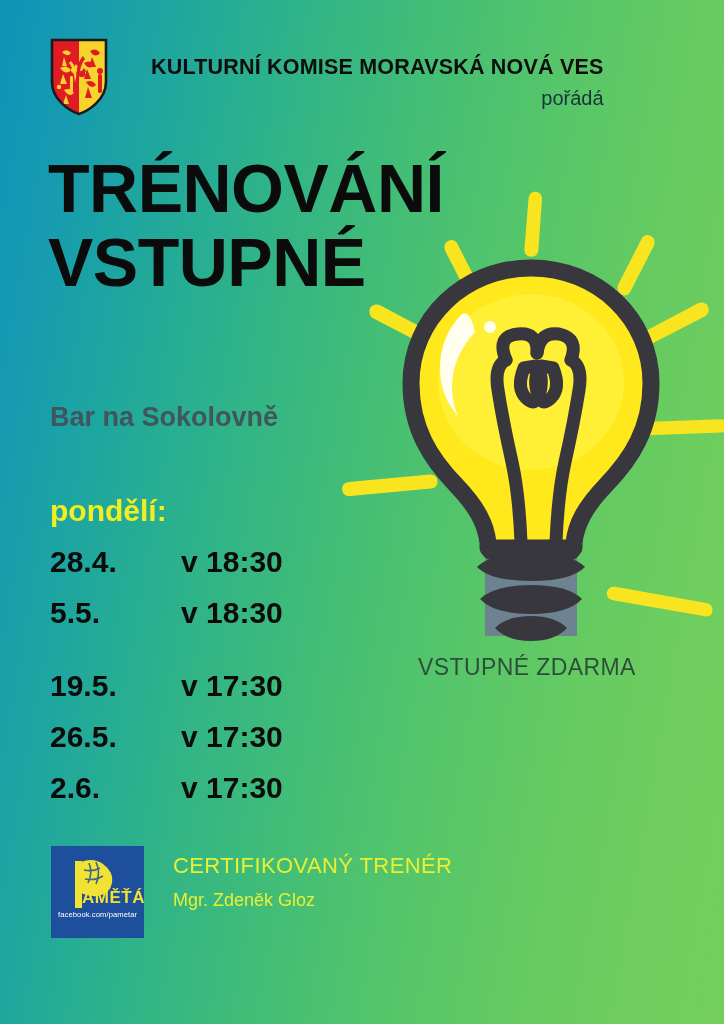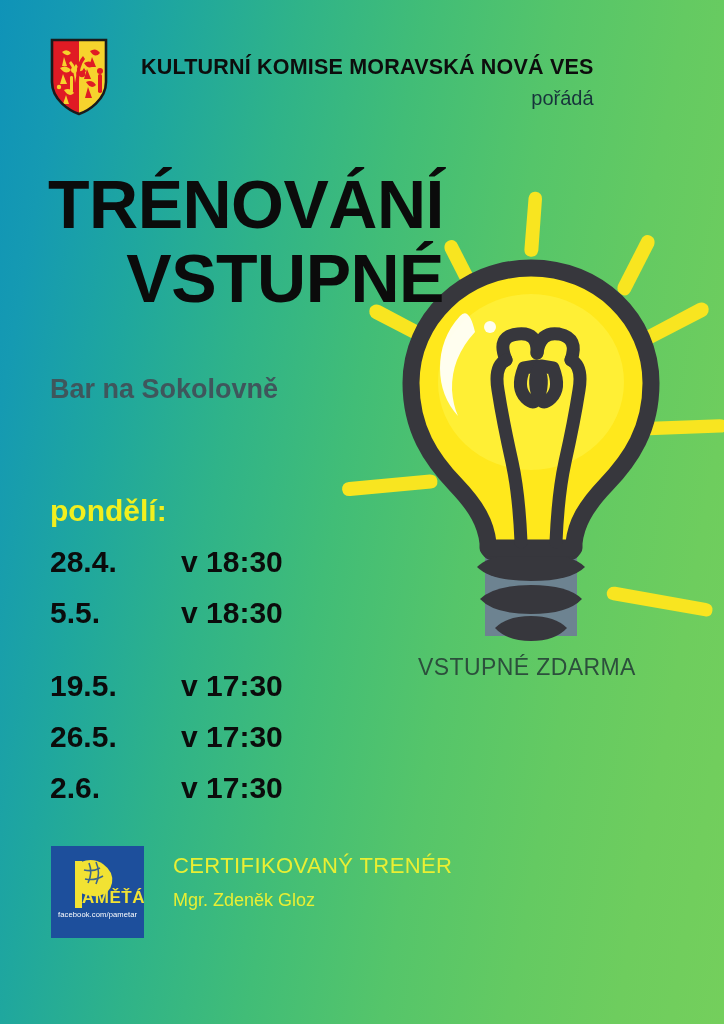--- a/index.html
+++ b/index.html
@@ -35,21 +35,21 @@
     align-items: flex-start;
   }
   .crest {
     width: 58px;
     height: 78px;
     flex: 0 0 auto;
     position: relative;
   }
   .crest svg { display: block; }
   .header-text {
-    margin-left: 33px;
+    margin-left: 43px;
     padding-top: 18px;
   }
   .org-name {
     font-size: 21.5px;
     font-weight: bold;
     color: #0d0d0d;
     letter-spacing: 0.2px;
     white-space: nowrap;
     line-height: 1.05;
   }
@@ -59,38 +59,37 @@
     color: #17343b;
     margin-top: 9px;
     line-height: 1;
     text-align: right;
   }
 
   
   .title-block {
     position: absolute;
     left: 48px;
-    top: 172px;
+    top: 156px;
     color: #0b0b0b;
-    text-align: right;
   }
   .title-line {
     font-size: 68px;
     font-weight: bold;
     line-height: 0.97;
     letter-spacing: -0.5px;
     white-space: nowrap;
   }
   .title-line + .title-line { margin-top: 8px; }
 
   
   .venue {
     position: absolute;
     left: 50px;
-    top: 376px;
+    top: 404px;
   }
   .venue-sub {
     font-size: 27px;
     font-weight: bold;
     color: #3f565c;
     line-height: 1;
     white-space: nowrap;
   }
   .venue-main {
     font-size: 29px;

